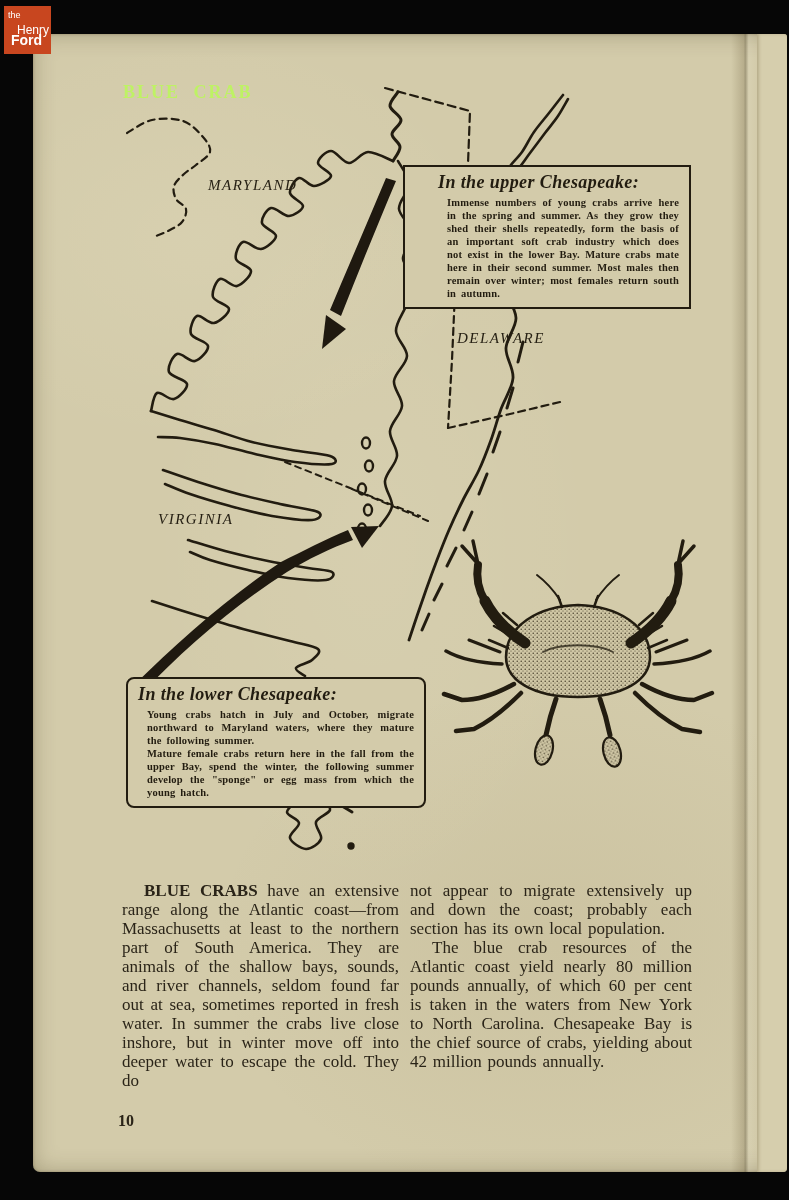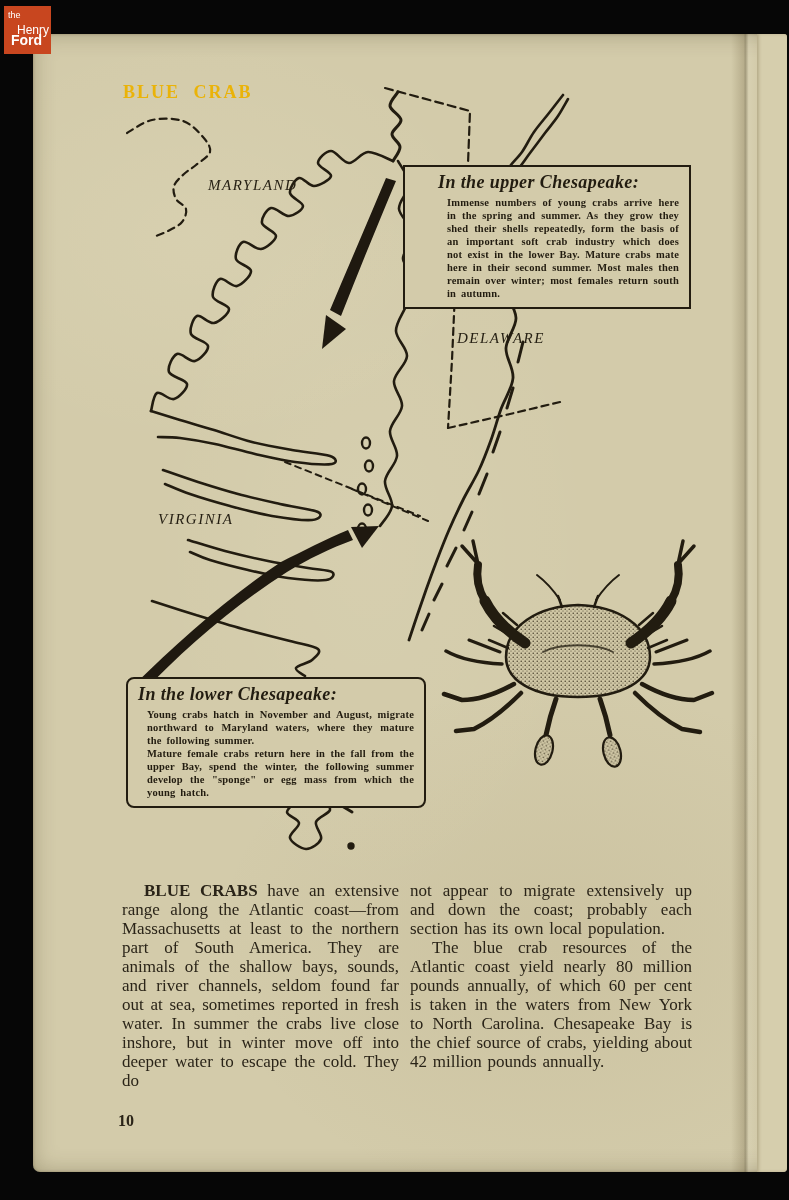--- a/index.html
+++ b/index.html
@@ -37,21 +37,21 @@
     background:#c8461f;color:#ffffff;
     font-family:"Liberation Sans", sans-serif;z-index:5;
   }
   .l-the{position:absolute;left:4px;top:4px;font-size:9px;font-weight:normal;text-align:right;}
   .l-henry{position:absolute;left:13px;top:17px;font-size:12px;font-weight:normal;}
   .l-ford{position:absolute;left:7px;top:26px;font-size:14px;font-weight:bold;}
   
   .heading{
     position:absolute;left:123px;top:82px;margin:0;
     font-size:18px;font-weight:bold;letter-spacing:2px;word-spacing:7px;
-    color:#eab308;z-index:3;
+    color:#bef264;z-index:3;
   }
   .map-label{
     position:absolute;font-style:italic;font-weight:normal;font-size:15px;
     letter-spacing:1.5px;color:#241e12;z-index:3;
   }
   .lbl-md{left:208px;top:177px;}
   .lbl-de{left:457px;top:330px;}
   .lbl-va{left:158px;top:511px;}
   
   .callout{
@@ -178,21 +178,21 @@
 <div class="map-label lbl-de">DELAWARE</div>
 <div class="map-label lbl-va">VIRGINIA</div>
 
 <div class="callout upper">
   <div class="callout-title">In the upper Chesapeake:</div>
   <p class="callout-body">Immense numbers of young crabs arrive here in the spring and summer. As they grow they shed their shells repeatedly, form the basis of an important soft crab industry which does not exist in the lower Bay. Mature crabs mate here in their second summer. Most males then remain over winter; most females return south in autumn.</p>
 </div>
 
 <div class="callout lower">
   <div class="callout-title">In the lower Chesapeake:</div>
-  <p class="callout-body">Young crabs hatch in November and August, migrate northward to Maryland waters, where they mature the following summer.</p>
+  <p class="callout-body">Young crabs hatch in July and October, migrate northward to Maryland waters, where they mature the following summer.</p>
   <p class="callout-body">Mature female crabs return here in the fall from the upper Bay, spend the winter, the following summer develop the "sponge" or egg mass from which the young hatch.</p>
 </div>
 
 <div class="col col-left" id="col0">
     <p class="body-p indent"><b>BLUE CRABS</b> have an extensive range along the Atlantic coast—from Massachusetts at least to the northern part of South America. They are animals of the shallow bays, sounds, and river channels, seldom found far out at sea, sometimes reported in fresh water. In summer the crabs live close inshore, but in winter move off into deeper water to escape the cold. They do</p>
   </div>
 <div class="col col-right" id="col1">
     <p class="body-p">not appear to migrate extensively up and down the coast; probably each section has its own local population.</p>
     <p class="body-p indent">The blue crab resources of the Atlantic coast yield nearly 80 million pounds annually, of which 60 per cent is taken in the waters from New York to North Carolina. Chesapeake Bay is the chief source of crabs, yielding about 42 million pounds annually.</p>
   </div>

